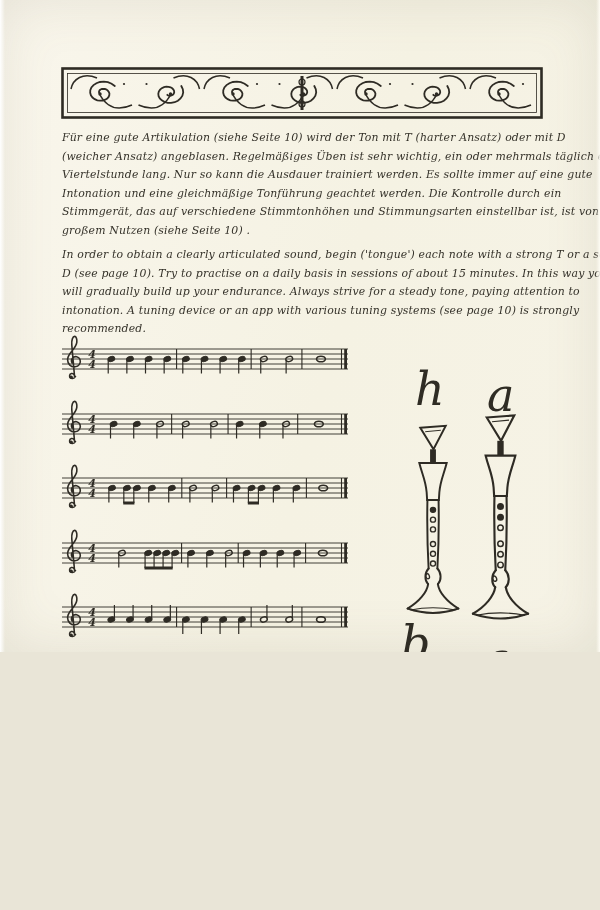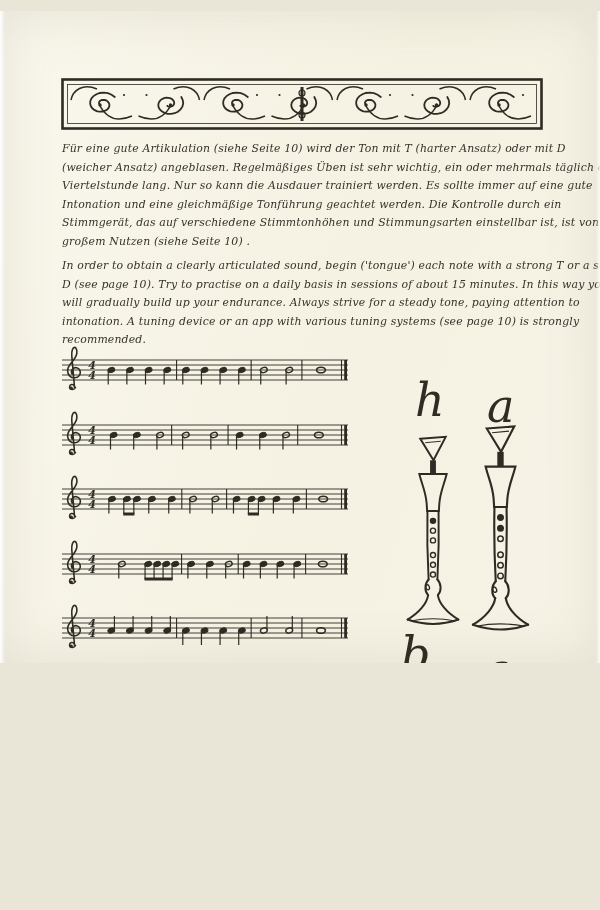--- a/index.html
+++ b/index.html
@@ -1,17 +1,17 @@
 <!DOCTYPE html>
 <html><head>
 <meta charset="utf-8">
 <style>
   html,body{margin:0;padding:0;background:#e9e5d7;}
   .page{
-    position:relative;width:600px;height:652px;margin:11px auto;overflow:hidden;
+    position:relative;width:600px;height:652px;margin:0 auto;overflow:hidden;
     background:linear-gradient(105deg,#f9f6ec 0%,#f5f2e3 55%,#f6f3e6 100%);
     box-shadow:inset 0 0 55px rgba(115,105,75,.14);
     font-family:"DejaVu Serif",serif;
   }
   .page::before{content:'';position:absolute;left:0;top:0;bottom:0;width:5px;
     background:linear-gradient(90deg,#ffffff,rgba(255,255,255,0));pointer-events:none;}
   .page::after{content:'';position:absolute;right:0;top:0;bottom:0;width:4px;
     background:linear-gradient(270deg,#fdfbf3,rgba(255,255,255,0));pointer-events:none;}
   #ornament{position:absolute;left:61px;top:67px;width:482px;height:52px;}
   .handtext{position:absolute;left:62px;color:#35322a;

